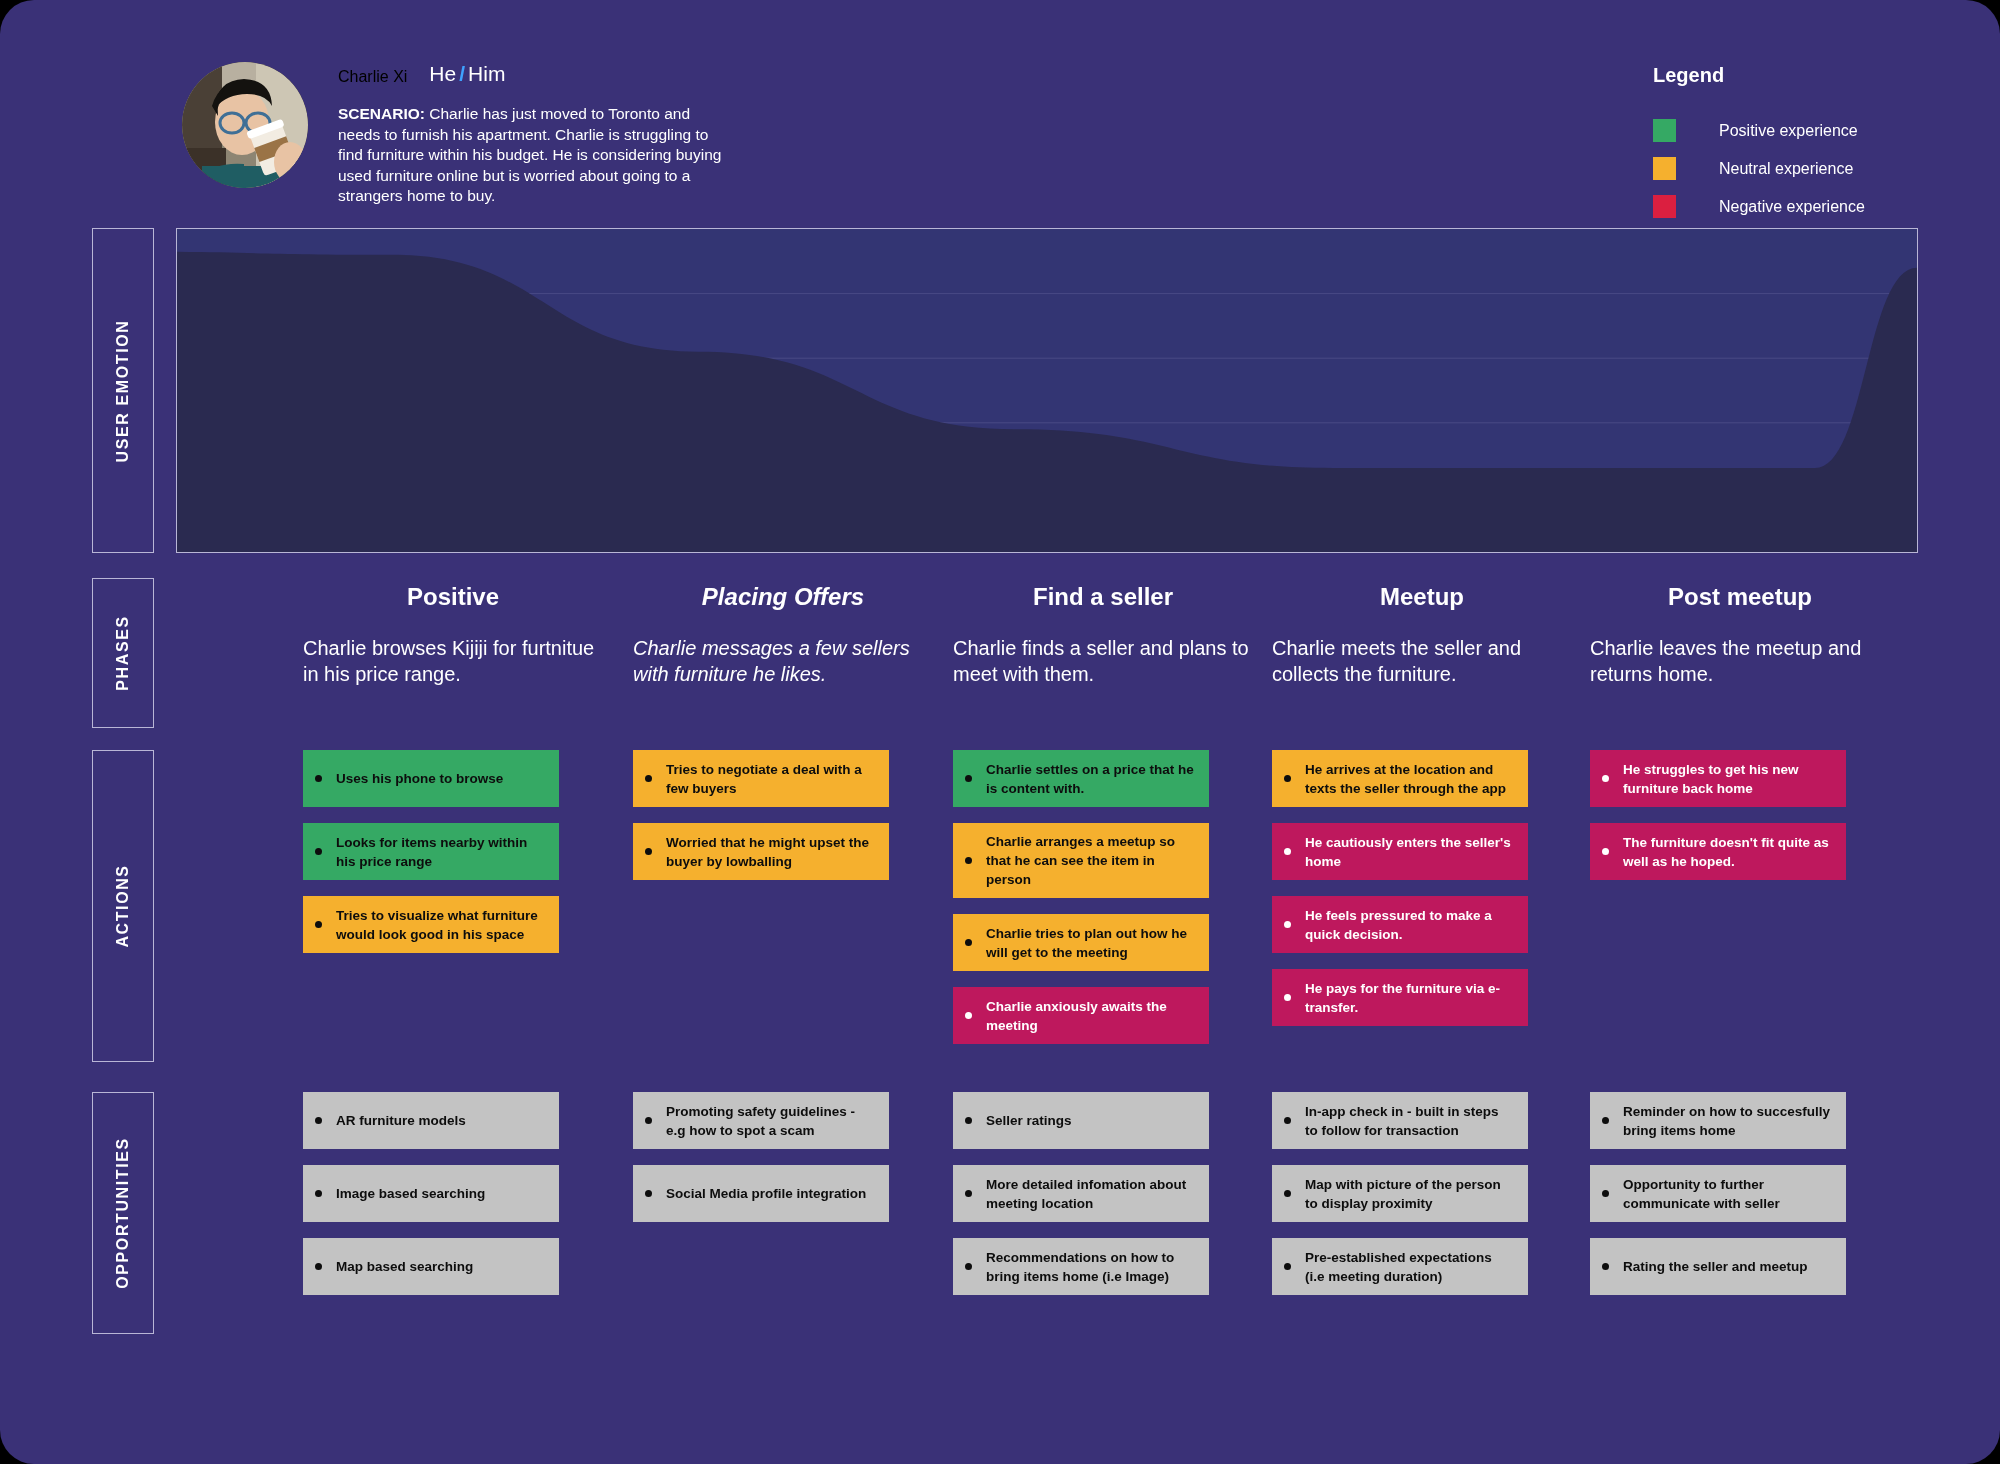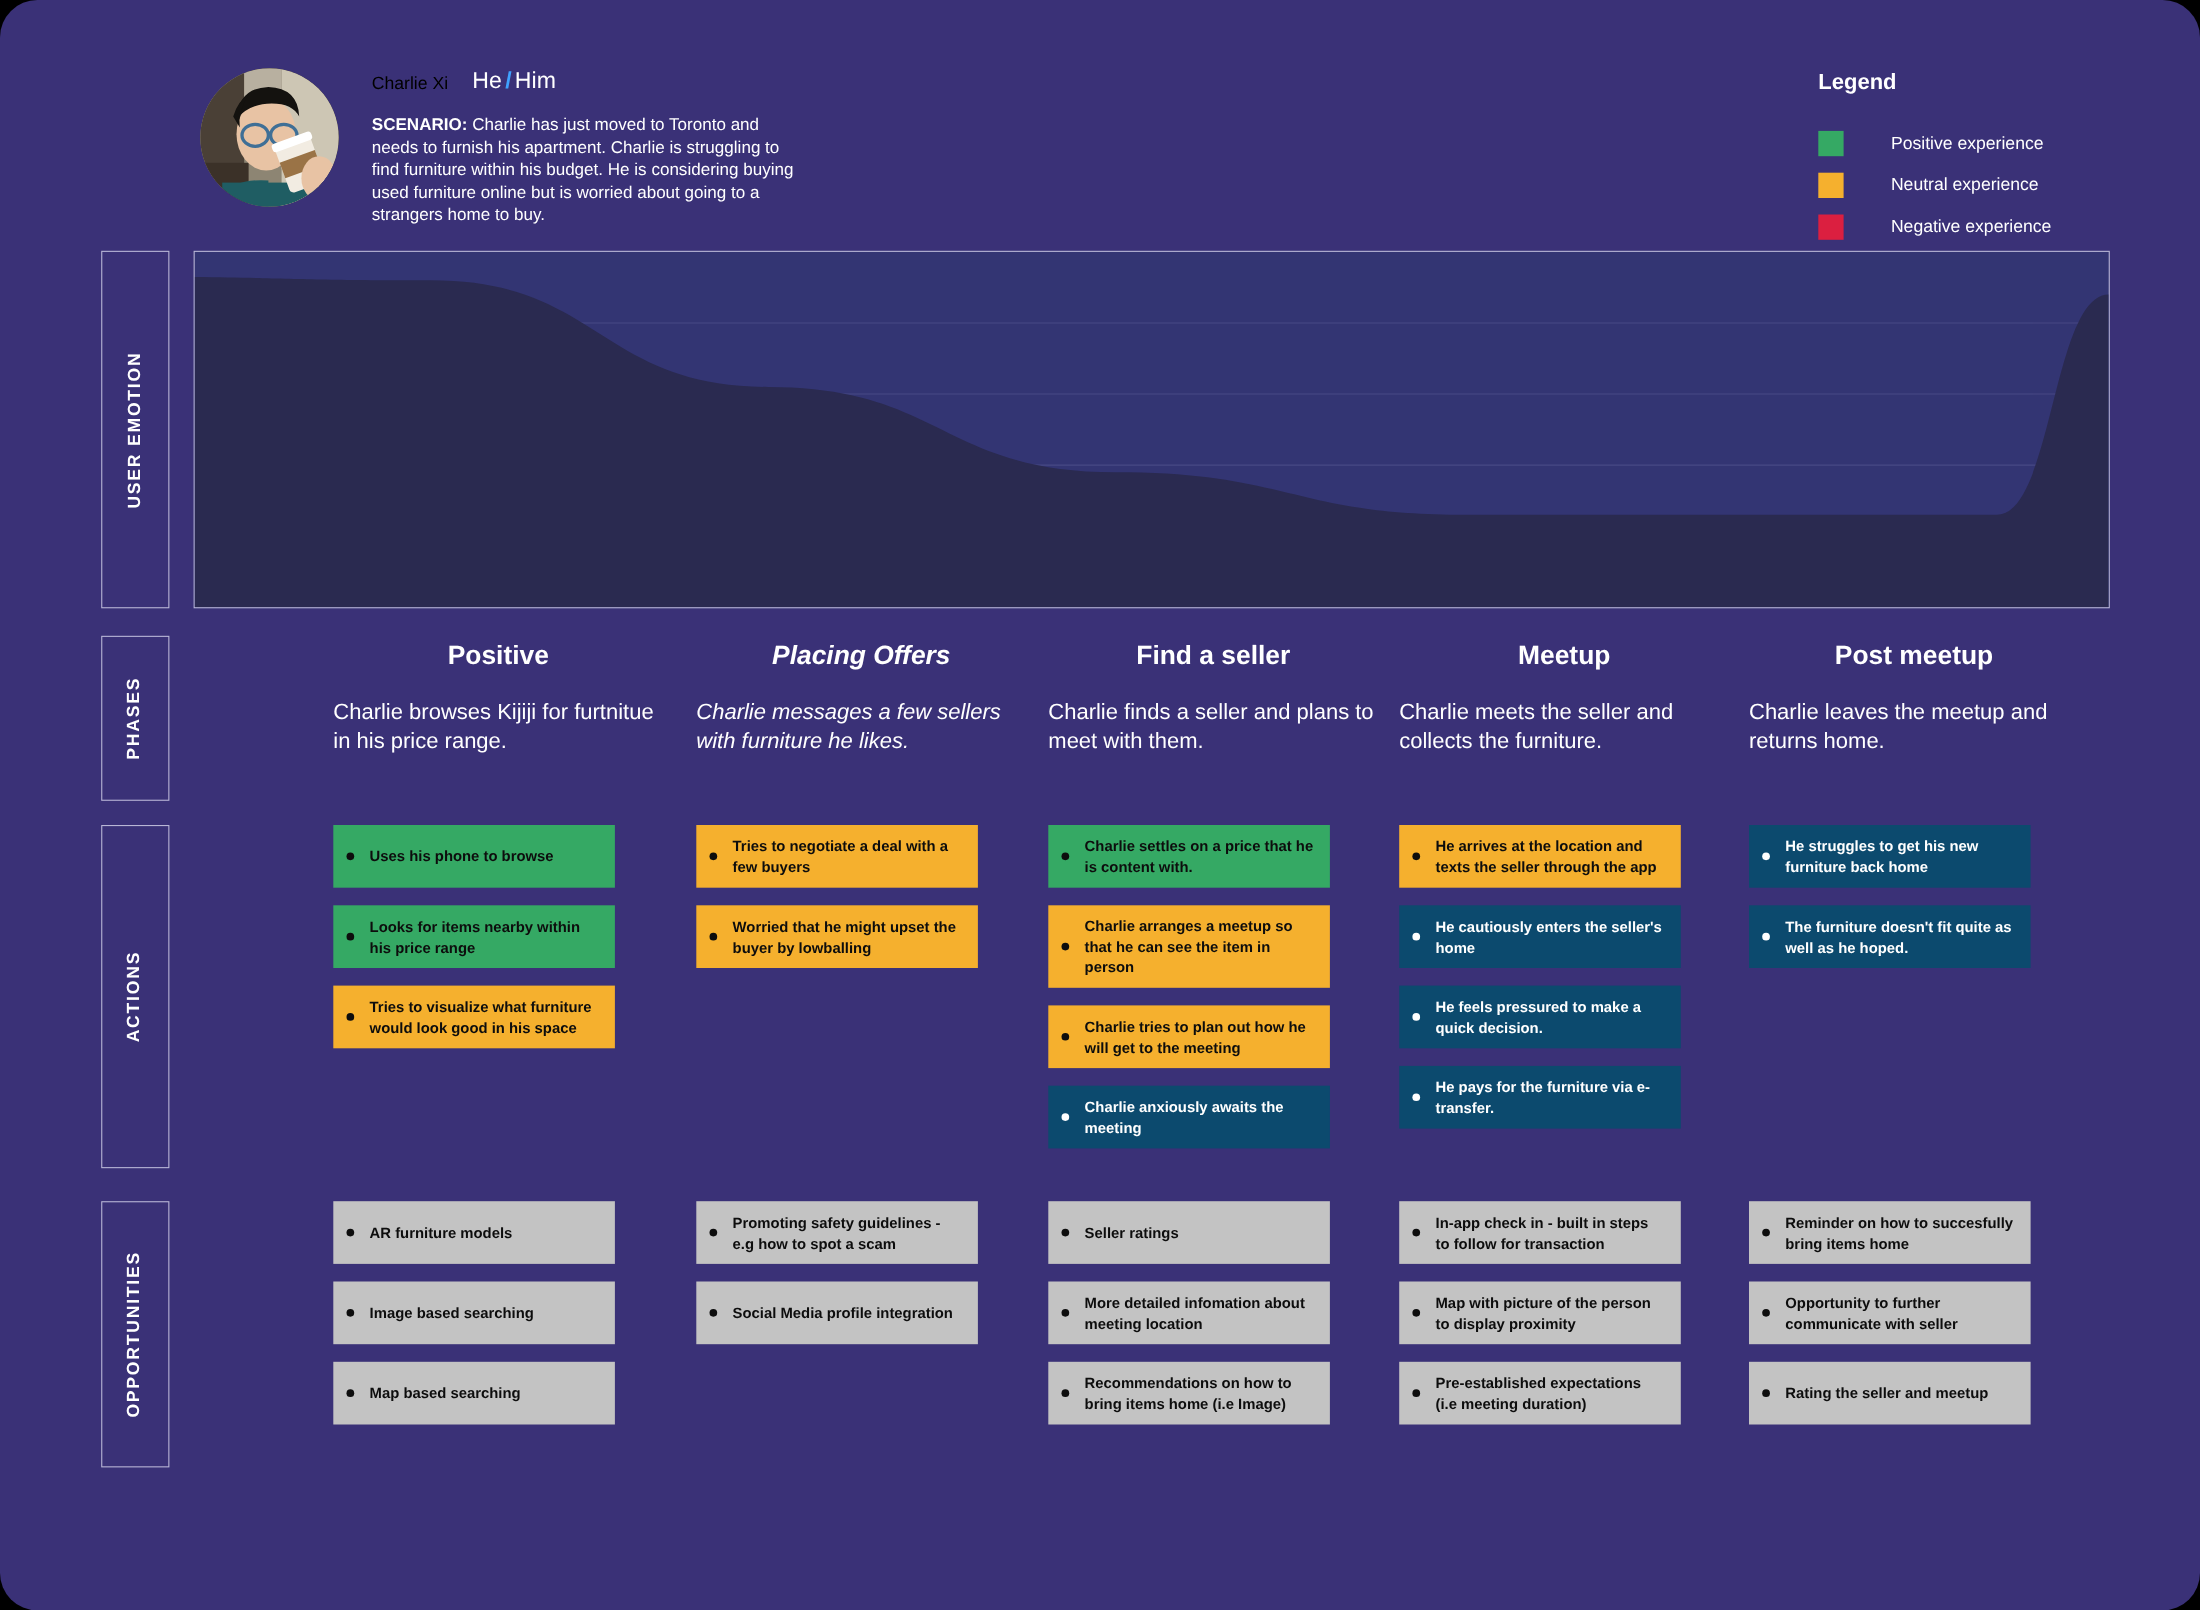--- a/index.html
+++ b/index.html
@@ -112,21 +112,21 @@
   .card .bullet {
     flex: 0 0 auto;
     width: 7px; height: 7px;
     border-radius: 50%;
     margin-right: 14px;
   }
   .card .card-text { font-size: 13.5px; line-height: 19px; font-weight: 600; }
 
   .c-green   { background: #35A964; }
   .c-yellow  { background: #F5B02E; }
-  .c-red     { background: #0c4a6e; }
+  .c-red     { background: #be185d; }
   .c-grey    { background: #C3C3C3; }
 
   .c-green  .card-text, .c-yellow .card-text, .c-grey .card-text { color: #0d0d0d; }
   .c-red    .card-text { color: #ffffff; }
   .c-green  .bullet, .c-yellow .bullet, .c-grey .bullet { background: #0d0d0d; }
   .c-red    .bullet { background: #ffffff; }
 </style>
 </head>
 <body>
 

